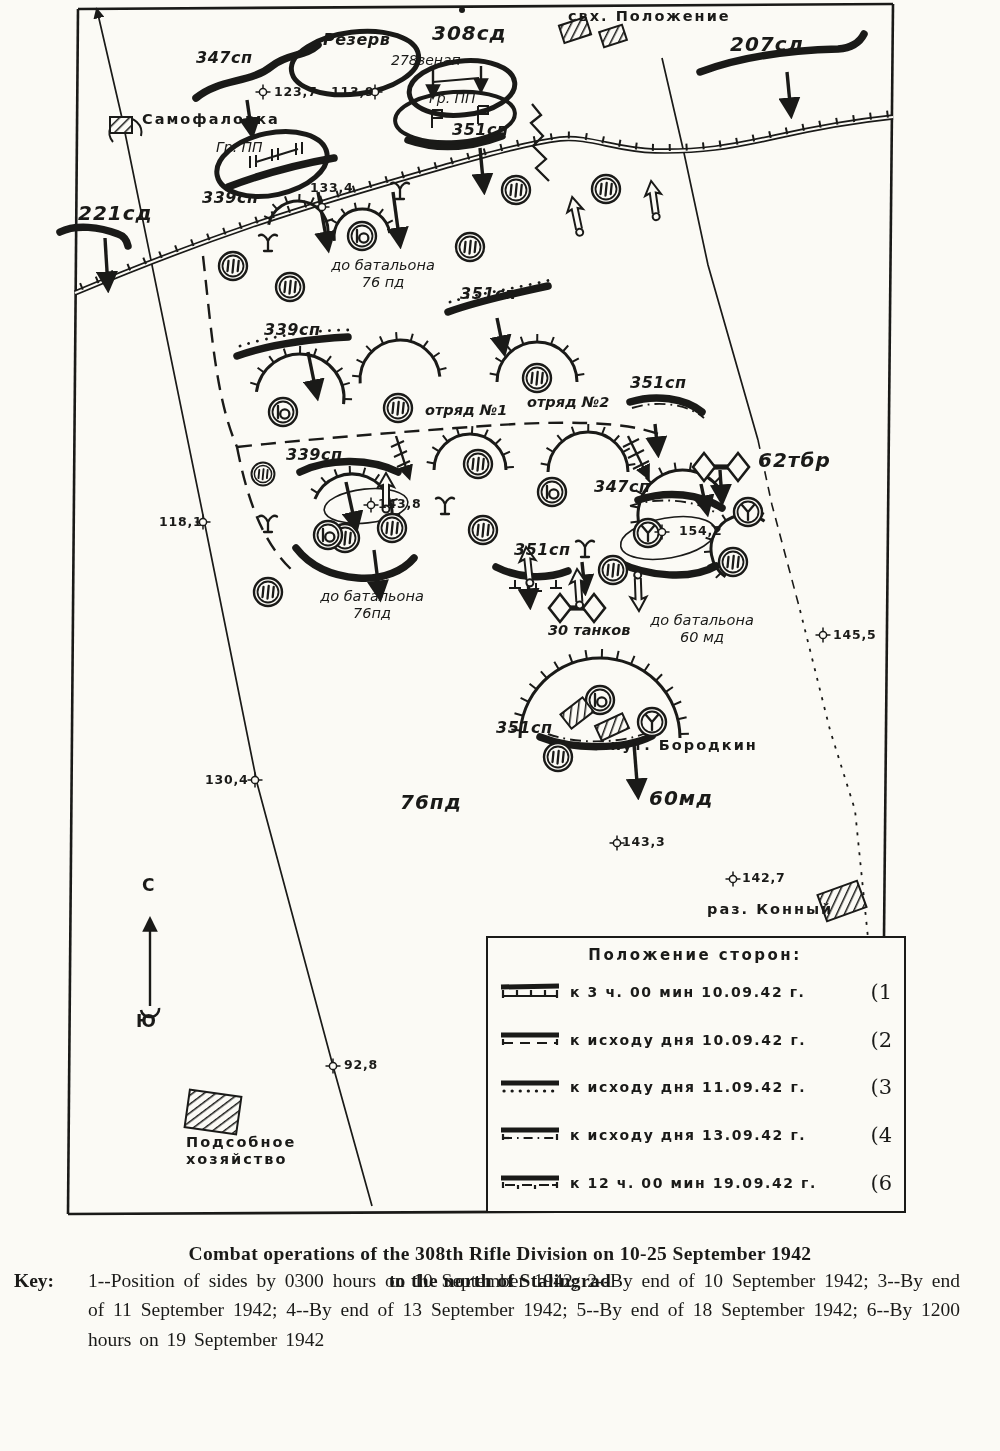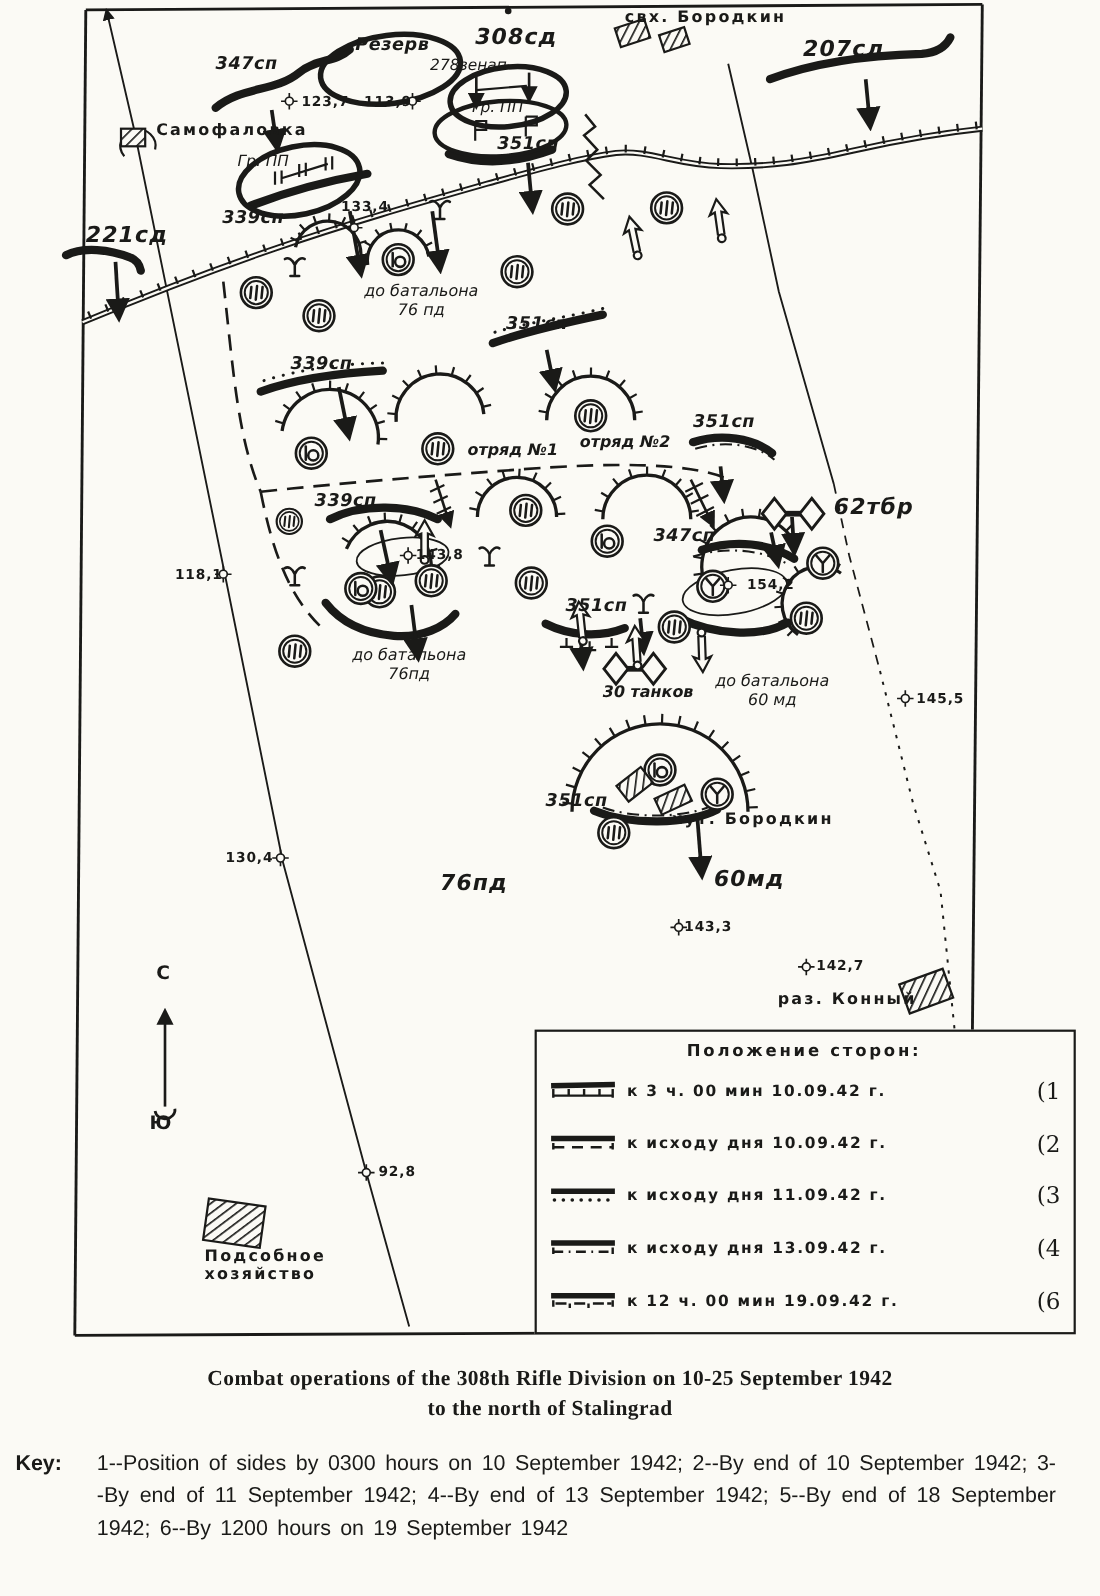--- a/index.html
+++ b/index.html
@@ -39,33 +39,33 @@
   .lbl{position:absolute;white-space:pre-line;line-height:1.15;}
   .unit-lg{font-style:italic;font-weight:700;font-size:20px;letter-spacing:1px;}
   .unit-md{font-style:italic;font-weight:700;font-size:16px;letter-spacing:0.5px;}
   .unit-sm{font-style:italic;font-weight:400;font-size:14px;}
   .place{font-weight:600;font-size:14.5px;letter-spacing:2px;}
   .height{font-weight:600;font-size:12.5px;letter-spacing:0.8px;}
   .note{font-style:italic;font-weight:400;font-size:14.5px;text-align:center;transform:translateX(-50%);}
   .notel{font-style:italic;font-weight:700;font-size:14.5px;}
   .compass-letter{font-weight:700;font-size:17px;}
   
-  .legend{position:absolute;left:486px;top:936px;width:492px;height:277px;border:2.6px solid #1a1a18;
+  .legend{position:absolute;left:486px;top:936px;width:420px;height:277px;border:2.6px solid #1a1a18;
           background:#fbfaf5;box-sizing:border-box;padding:8px 12px 4px 10px;display:flex;flex-direction:column;}
   .legend-title{text-align:center;font-weight:600;font-size:15px;letter-spacing:2.5px;margin-bottom:4px;}
   .lrow{display:flex;align-items:center;flex:1;}
   .lsym{position:static;flex:0 0 66px;}
   .llabel{flex:1;font-weight:600;font-size:14px;letter-spacing:1.6px;margin-left:6px;}
   .lnum{font-family:"DejaVu Serif",serif;font-size:21px;flex:0 0 34px;text-align:right;}
   
   .caption{position:absolute;left:0;top:1243px;width:100%;text-align:center;
            font-family:"Liberation Serif",serif;font-weight:700;font-size:19.5px;letter-spacing:0.4px;}
   .caption .c2{margin-top:5px;}
-  .keyblock{position:absolute;left:14px;top:1316px;width:946px;display:flex;
-            font-family:Liberation Sans, sans-serif;font-size:19.5px;line-height:1.5;}
+  .keyblock{position:absolute;left:14px;top:1266px;width:946px;display:flex;
+            font-family:Liberation Serif, serif;font-size:19.5px;line-height:1.5;}
   .keylabel{flex:0 0 74px;font-weight:600;}
   .keytext{flex:1;text-align:justify;word-spacing:3px;}
 </style>
 </head>
 <body>
 
 <div class="page">
   <div class="map">
 
     <svg width="1000" height="1222" viewBox="0 0 1000 1222">
@@ -337,21 +337,21 @@
         <use href="#sym-height" transform="translate(733,879)"></use>
         <use href="#sym-height" transform="translate(333,1066)"></use>
       </g>
 
       <g>
         <path class="arrt" d="M150,1006 L150,920" marker-end="url(#ah)"></path>
         <path class="ink" stroke-width="2.5" d="M141,1010 A9,8 0 1 0 159,1008"></path>
       </g>
     </svg>
 
-    <div class="lbl place" style="left:568px;top:8px">свх. Бородкин</div>
+    <div class="lbl place" style="left:568px;top:8px">свх. Положение</div>
     <div class="lbl unit-lg" style="left:730px;top:33px">207сд</div>
     <div class="lbl unit-md" style="left:323px;top:31px">Резерв</div>
     <div class="lbl unit-lg" style="left:432px;top:22px">308сд</div>
     <div class="lbl unit-sm" style="left:391px;top:52px">278зенап</div>
     <div class="lbl unit-md" style="left:196px;top:49px">347сп</div>
     <div class="lbl height" style="left:274px;top:85px">123,7</div>
     <div class="lbl height" style="left:331px;top:85px">113,9</div>
     <div class="lbl unit-sm" style="left:429px;top:90px">Гр. ПП</div>
     <div class="lbl unit-md" style="left:452px;top:121px">351сп</div>
     <div class="lbl place" style="left:142px;top:111px">Самофаловка</div>

